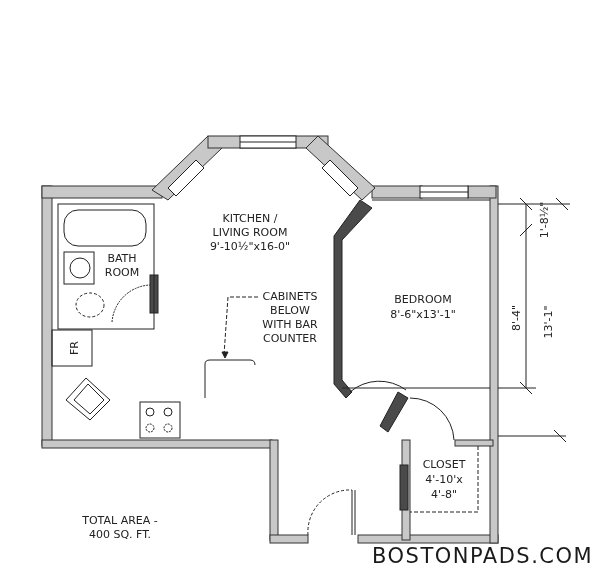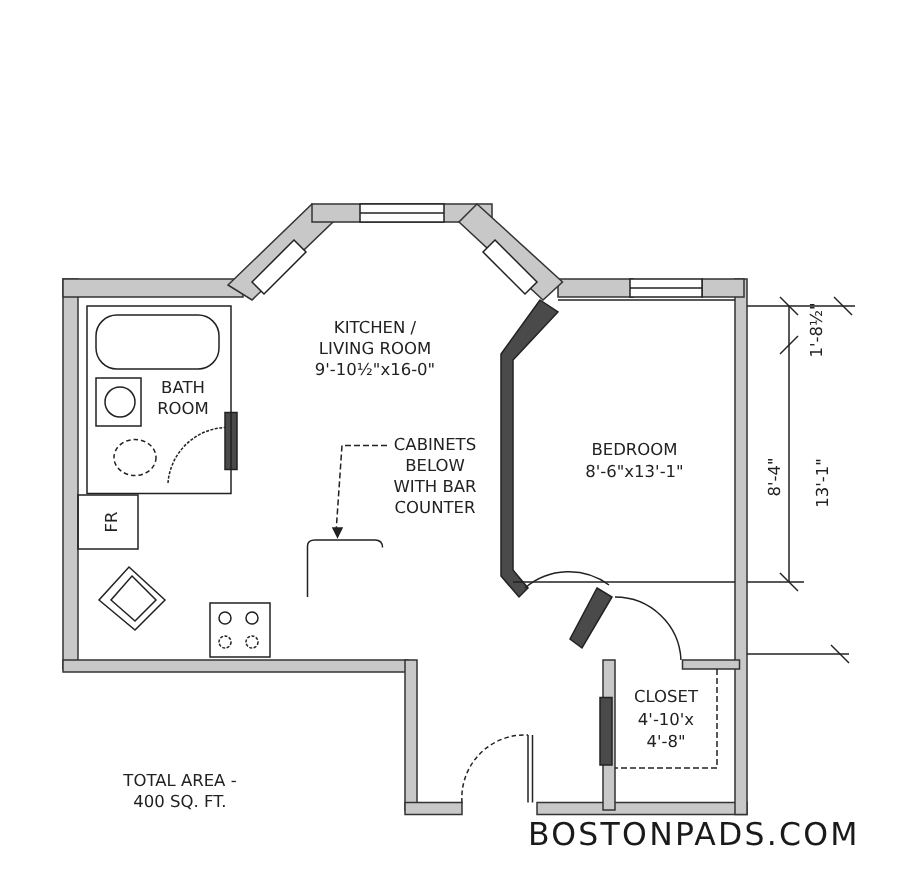--- a/index.html
+++ b/index.html
@@ -1,19 +1,19 @@
 <!DOCTYPE html>
 <html><head>
   <meta charset="utf-8">
   <style>
     html, body { margin: 0; padding: 0; background: #ffffff; }
     body { width: 614px; height: 588px; position: relative; overflow: hidden; font-family: "DejaVu Sans", sans-serif; }
     svg { position: absolute; left: 0; top: 0; }
     .lbl { font-family: "DejaVu Sans", sans-serif; font-size: 11px; fill: #222; text-anchor: middle; }
-    .brand { position: absolute; left: 352px; top: 544px; font-family: "DejaVu Sans", sans-serif; font-size: 21px; letter-spacing: 1.5px; color: #1a1a1a; }
+    .brand { position: absolute; left: 372px; top: 544px; font-family: "DejaVu Sans", sans-serif; font-size: 21px; letter-spacing: 1.5px; color: #1a1a1a; }
   </style>
 </head>
 <body>
 
 <svg width="614" height="588" viewBox="0 0 614 588">
 
   <g fill="#c8c8c8" stroke="#333" stroke-width="1">
 
     <rect x="42" y="186" width="10" height="260"></rect>
 

